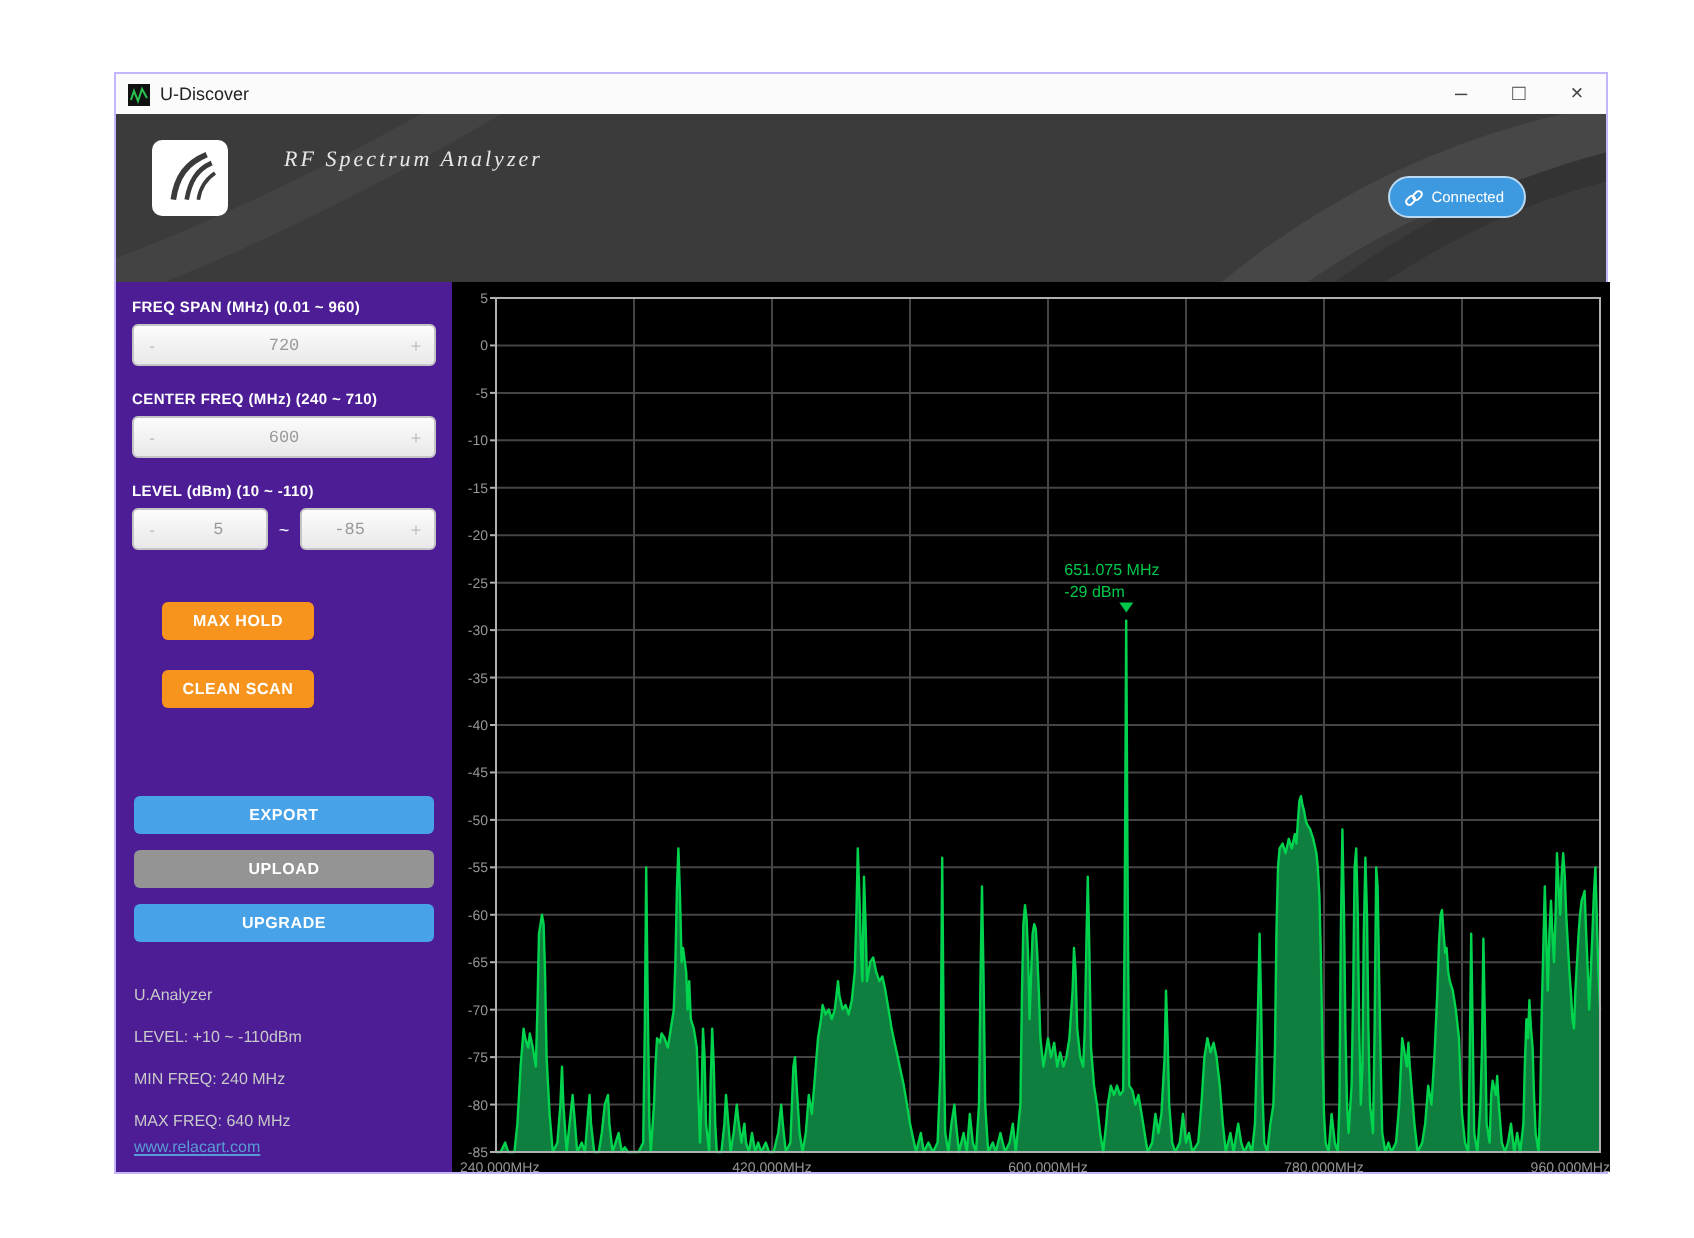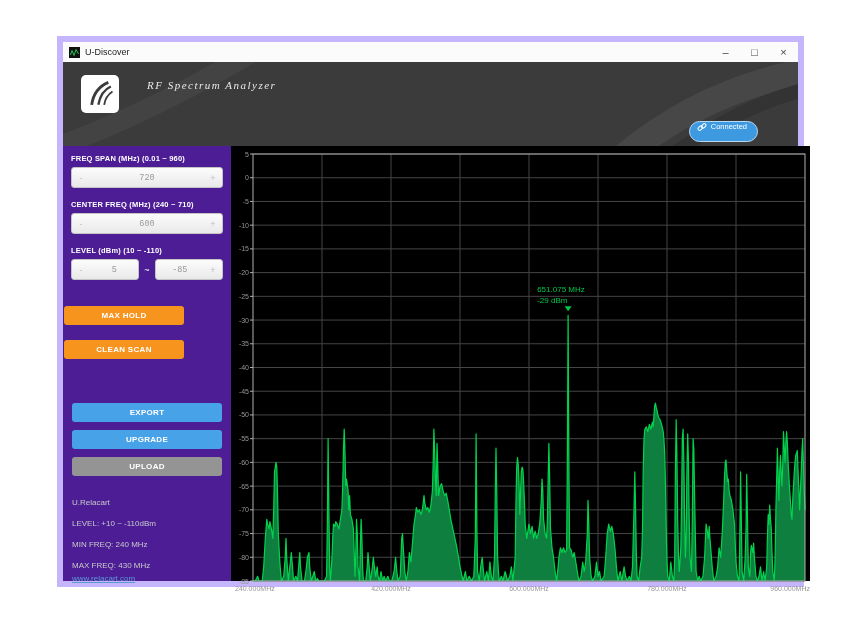--- a/index.html
+++ b/index.html
@@ -2,21 +2,21 @@
 <html style="--accent_orange: #f7941e; --accent_blue: #48a2e8; --button_gray: #949494; --connected_blue: #3d9ae0; --link_blue: #5b9bd5; --trace_line: #00d44e; --trace_fill: #0f7f3f; --marker_green: #00c84b; --grid: #454545; --frame: #b0b0b0; --tick_text: #969696;"><head>
 <meta charset="utf-8">
 <style>
   html,body{margin:0;padding:0;}
   body{
     width:847px;height:619px;background:#ffffff;position:relative;overflow:hidden;
     font-family:"Liberation Sans", sans-serif;
   }
   .window{
     position:absolute;left:57px;top:36px;width:747px;height:551px;
-    border:6px solid #c4b5fd;box-sizing:border-box;background:#2e2e2e;
+    border:1px solid #c4b5fd;box-sizing:border-box;background:#2e2e2e;
     display:flex;flex-direction:column;
   }
   
   .titlebar{
     height:20px;background:#fbfbfb;display:flex;align-items:center;
     padding-left:6px;flex:0 0 auto;
   }
   .app-icon{width:11px;height:11px;background:#111;display:inline-block;margin-right:5px;}
   .app-icon svg{display:block;}
   .title-text{font-size:9px;color:#222;}
@@ -40,21 +40,21 @@
     color:#ffffff;font-size:24px;font-weight:bold;letter-spacing:0.5px;line-height:30px;
   }
   .brand-reg{font-size:10px;vertical-align:super;font-weight:bold;}
   .brand-tagline{
     color:#e8e8e8;font-size:11px;letter-spacing:1.5px;margin-left:22px;margin-top:4px;
     font-family:"Liberation Serif", serif;font-style:italic;
   }
   .connected-btn{
     position:absolute;right:40px;top:31px;height:19px;padding:0 10px 0 7px;
     background:var(--connected_blue,#3d9ae0);border:1.5px solid #bcd9f2;border-radius:11px;
-    display:flex;color:#fff;font-size:7.5px;gap:4px;cursor:pointer;margin-top:28px;
+    display:flex;align-items:center;color:#fff;font-size:7.5px;gap:4px;cursor:pointer;
   }
   
   .body-row{flex:1 1 auto;display:flex;min-height:0;}
   .sidebar{
     width:168px;flex:0 0 auto;background:#4c1d95;position:relative;
     padding:8px 0 0 0;box-sizing:border-box;
   }
   .side-label{
     color:#ffffff;font-size:7.5px;font-weight:bold;margin:0 0 4px 8px;letter-spacing:0.2px;
   }
@@ -73,21 +73,21 @@
     font-family:Liberation Mono, monospace;
   }
   .level-row{display:flex;align-items:center;margin:0 8px 12px 8px;gap:5px;}
   .level-row .field{margin:0;flex:1 1 auto;}
   .tilde{color:#ffffff;font-size:9px;flex:0 0 auto;}
   .btn{
     display:block;border:none;border-radius:3px;height:19px;color:#ffffff;
     font-size:8px;font-weight:bold;cursor:pointer;letter-spacing:0.3px;
     font-family:"Liberation Sans", sans-serif;
   }
-  .btn.orange{background:var(--accent_orange,#f7941e);width:120px;margin:0 0 15px 1px;}
+  .btn.orange{background:var(--accent_orange,#f7941e);width:76px;margin:0 0 15px 23px;}
   .btn.blue{background:var(--accent_blue,#48a2e8);width:150px;margin:4px 0 8px 9px;}
   .btn.gray{background:var(--button_gray,#949494);width:150px;margin:0 0 8px 9px;}
   .btn-gap{height:25px;}
   .info-block{position:absolute;left:9px;top:352px;}
   .info-line{color:#c9c9c9;font-size:8px;margin-bottom:12px;}
   .site-link{
     position:absolute;left:9px;top:428px;color:var(--link_blue,#5b9bd5);
     font-size:8px;text-decoration:underline;cursor:pointer;
   }
   .chart-area{flex:1 1 auto;background:#000000;position:relative;}
@@ -167,28 +167,28 @@
           <input value="-85" style="">
           <span class="step">+</span>
         </div>
       </div>
 
       <div style="height:14px;"></div>
       <button class="btn orange">MAX HOLD</button>
       <button class="btn orange">CLEAN SCAN</button>
       <div class="btn-gap"></div>
       <button class="btn blue">EXPORT</button>
+      <button class="btn gray">UPLOAD</button>
       <button class="btn blue">UPGRADE</button>
-      <button class="btn gray">UPLOAD</button>
 
       <div class="info-block">
-        <div class="info-line">U.Relacart</div>
+        <div class="info-line">U.Analyzer</div>
         <div class="info-line">LEVEL: +10 ~ -110dBm</div>
         <div class="info-line">MIN FREQ: 240 MHz</div>
-        <div class="info-line">MAX FREQ: 430 MHz</div>
+        <div class="info-line">MAX FREQ: 640 MHz</div>
       </div>
       <a class="site-link">www.relacart.com</a>
     </div>
 
     <div class="chart-area">
       <svg id="chart-svg" width="579" height="447">
           <line x1="22" y1="8" x2="574" y2="8" stroke="#454545" stroke-width="1"></line>
           <line x1="22" y1="31.72222222222222" x2="574" y2="31.72222222222222" stroke="#454545" stroke-width="1"></line>
           <line x1="22" y1="55.44444444444444" x2="574" y2="55.44444444444444" stroke="#454545" stroke-width="1"></line>
           <line x1="22" y1="79.16666666666666" x2="574" y2="79.16666666666666" stroke="#454545" stroke-width="1"></line>

